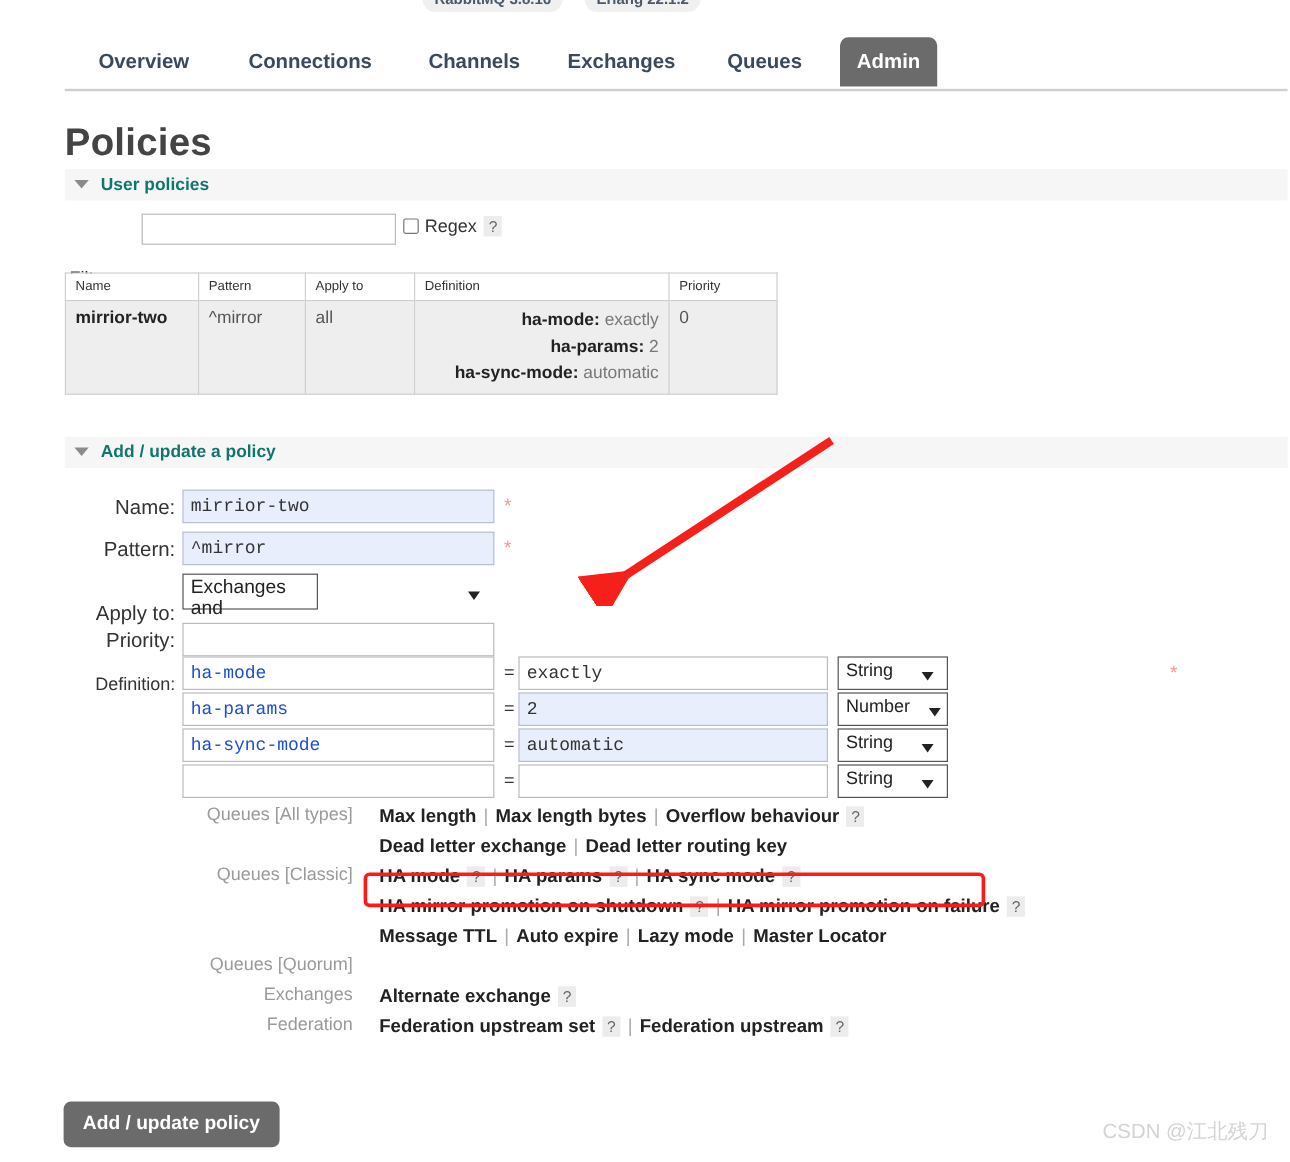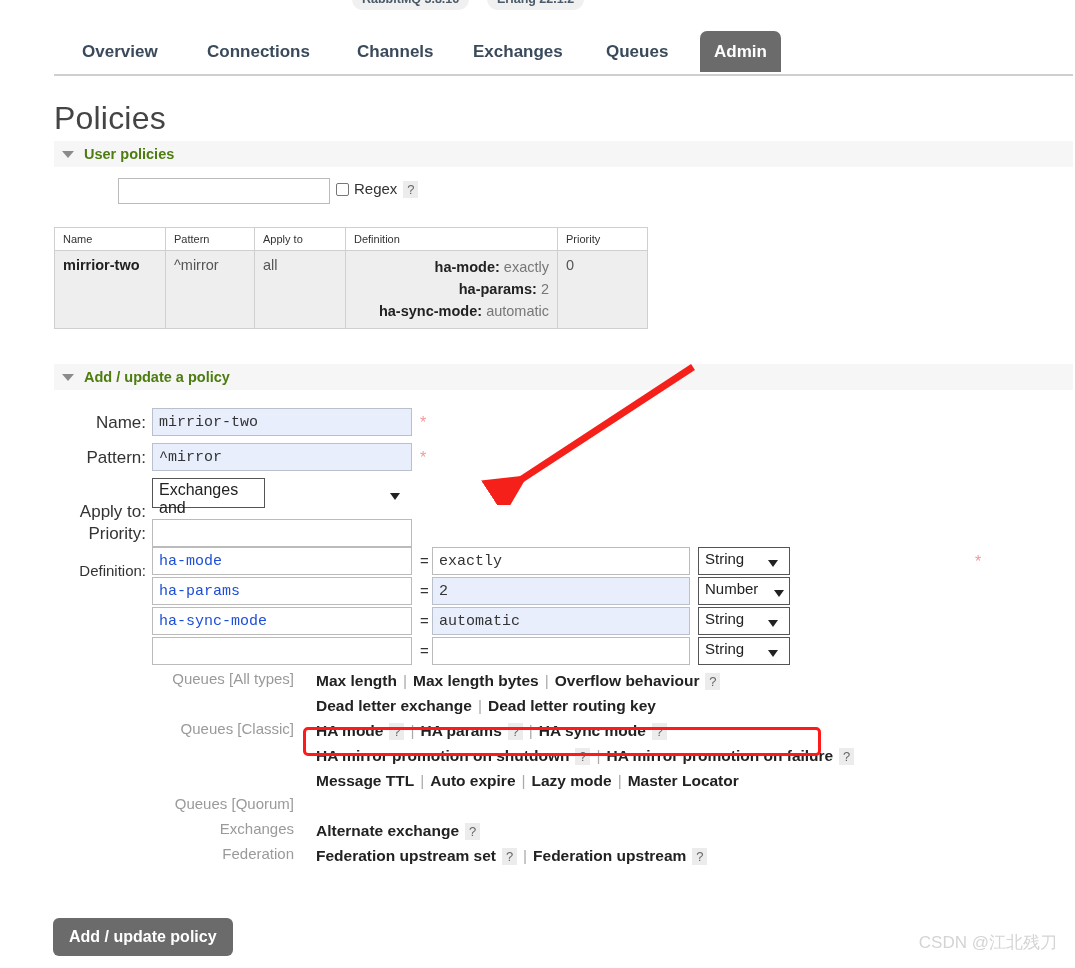--- a/index.html
+++ b/index.html
@@ -34,27 +34,27 @@
     padding: 0 14px; white-space: nowrap; cursor: pointer;
   }
   .tab.active {
     background: #6b6b6b; color: #ffffff;
     border-radius: 7px 7px 0 0;
   }
 
   
   .page-title {
     position: absolute; left: 54px; top: 100px;
-    font-size: 32px; font-weight: normal; color: #444; letter-spacing: .2px;
+    font-size: 32px; font-weight: bold; color: #444; letter-spacing: .2px;
   }
 
   
   .section-head {
     position: absolute; left: 54px; width: 1019px; height: 26px;
-    background: #f6f6f6; color: #4d7c0f;
+    background: #f6f6f6; color: #0f766e;
     font-size: 14.5px; font-weight: bold;
     line-height: 26px; padding-left: 8px;
     cursor: pointer;
   }
   .section-head .caret {
     display: inline-block; width: 0; height: 0; vertical-align: middle;
     border-left: 6px solid transparent; border-right: 6px solid transparent;
     border-top: 7px solid #8b8b8b; margin-right: 10px; margin-bottom: 2px;
   }
 

